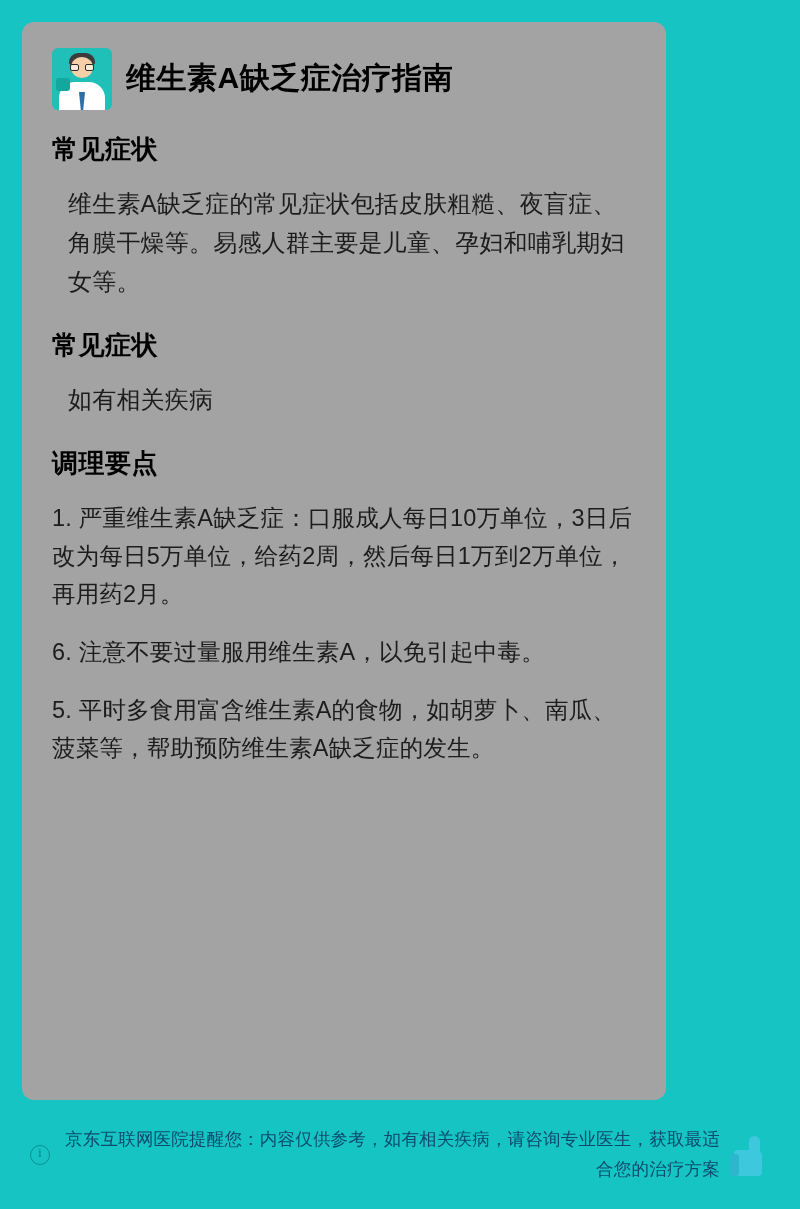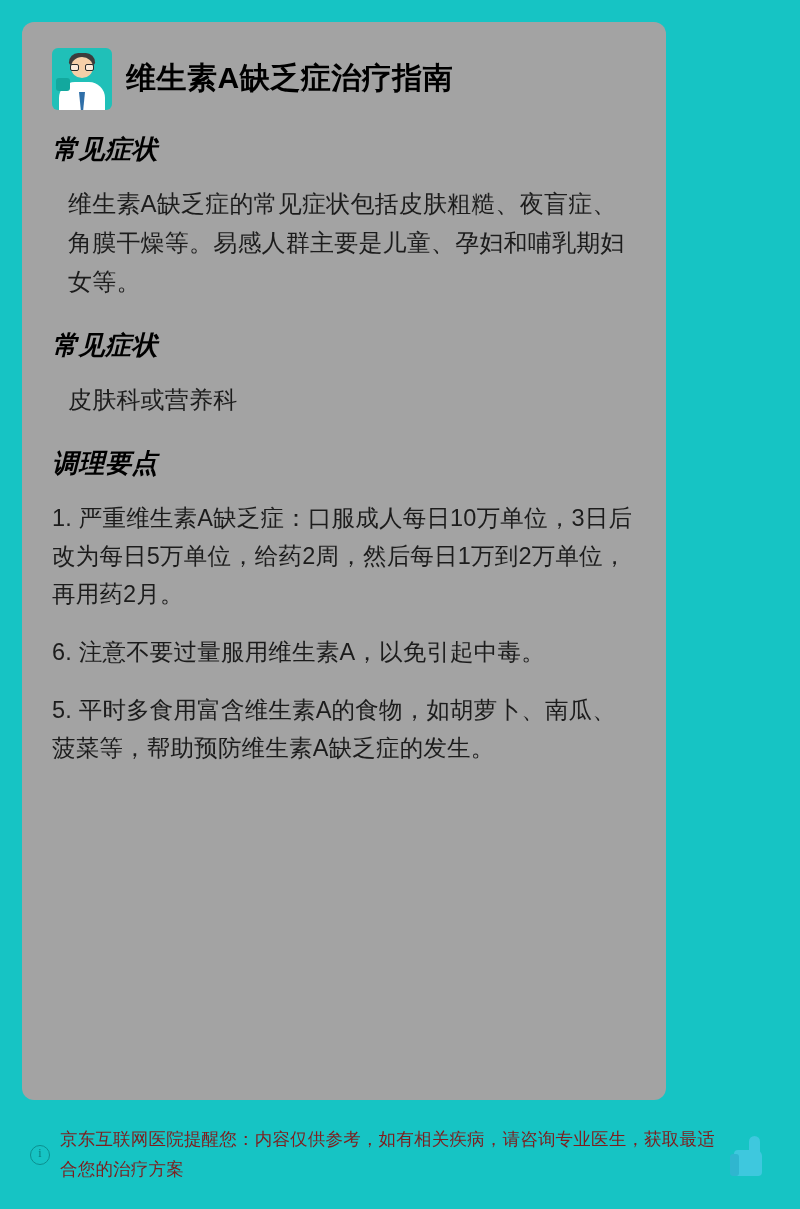--- a/index.html
+++ b/index.html
@@ -121,21 +121,20 @@
     padding-top: 10px;
     letter-spacing: 0.5px;
   }
   
   .section-heading {
     font-size: 26px;
     font-weight: bold;
     color: #000000;
     margin: 26px 0 18px 0;
     letter-spacing: 0.5px;
-    font-style: italic;
   }
   .section-heading.first { margin-top: 14px; }
   .para {
     font-size: 24px;
     color: #1c1c1c;
     line-height: 1.62;
     margin: 0 0 8px 16px;
     letter-spacing: 0.2px;
   }
   .list {
@@ -172,23 +171,24 @@
     border-radius: 50%;
     color: #0a7d7d;
     font-size: 12px;
     line-height: 15px;
     text-align: center;
     font-family: "Liberation Serif", serif;
   }
   .footer-text {
     flex: 1 1 auto;
     font-size: 17.5px;
-    color: #7f1d1d;
+    color: #0c4a6e;
     line-height: 1.7;
     letter-spacing: 0.2px;
+    text-align: right;
   }
   .thumb {
     flex: 0 0 40px;
     width: 40px;
     height: 42px;
     position: relative;
   }
   .thumb .palm {
     position: absolute;
     left: 4px;
@@ -233,21 +233,21 @@
         <div class="tie"></div>
         <div class="badge"></div>
       </div>
       <div class="title">维生素A缺乏症治疗指南</div>
     </div>
 
     <div class="section-heading first">常见症状</div>
     <p class="para">维生素A缺乏症的常见症状包括皮肤粗糙、夜盲症、角膜干燥等。易感人群主要是儿童、孕妇和哺乳期妇女等。</p>
 
     <div class="section-heading">常见症状</div>
-    <p class="para">皮肤科或营养科</p>
+    <p class="para">如有相关疾病</p>
 
     <div class="section-heading">调理要点</div>
     <ul class="list">
       <li class="list-item">1. 严重维生素A缺乏症：口服成人每日10万单位，3日后改为每日5万单位，给药2周，然后每日1万到2万单位，再用药2月。</li>
       <li class="list-item">6. 注意不要过量服用维生素A，以免引起中毒。</li>
       <li class="list-item">5. 平时多食用富含维生素A的食物，如胡萝卜、南瓜、菠菜等，帮助预防维生素A缺乏症的发生。</li>
     </ul>
 
   </div>
 

